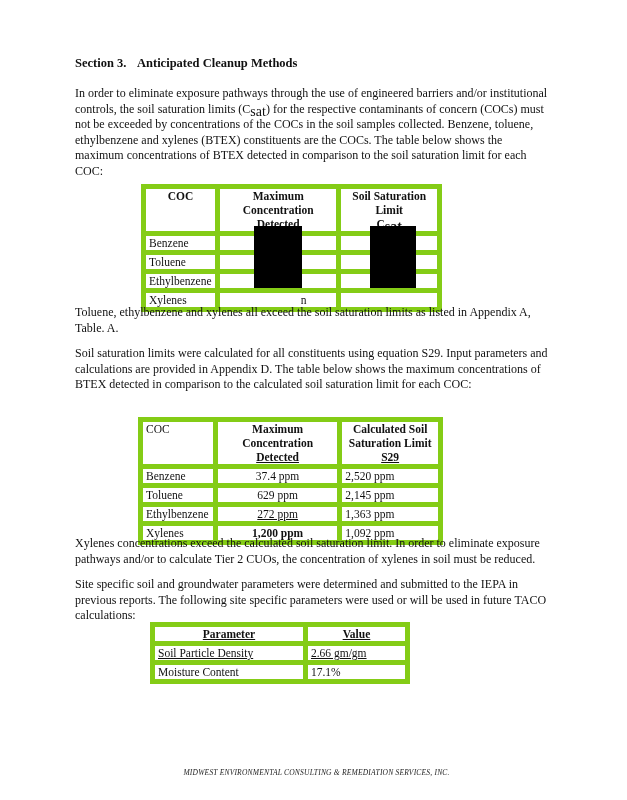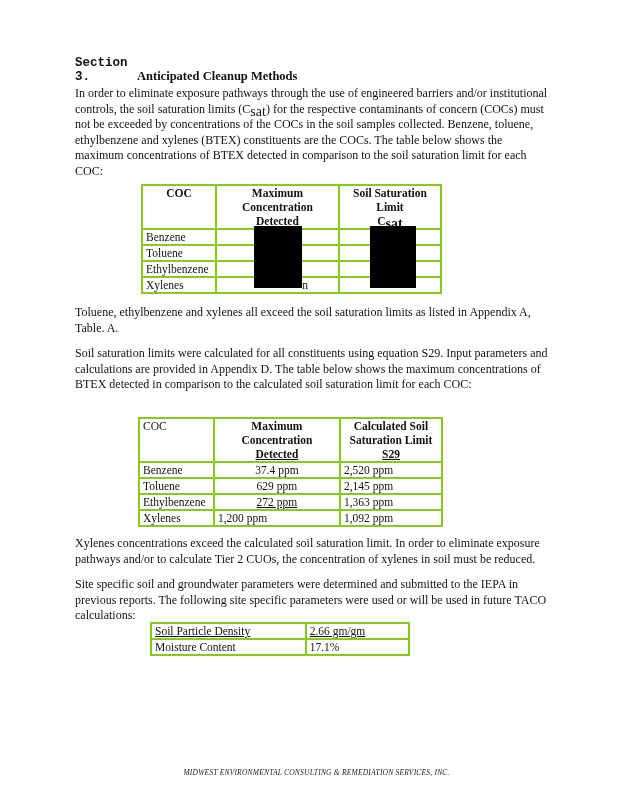--- a/index.html
+++ b/index.html
@@ -1,23 +1,23 @@
 <!DOCTYPE html>
 <html><head>
 <meta charset="utf-8">
 <style>
   html, body { margin:0; padding:0; background:#ffffff; }
   body { width:627px; height:800px; position:relative; overflow:hidden;
          font-family:"Liberation Serif", "DejaVu Serif", serif; color:#111; }
   .abs { position:absolute; }
   .heading { left:75px; top:56px; font-size:12.5px; font-weight:bold; }
-  .heading .num { display:inline-block; width:62px;font-family:Liberation Mono, monospace; }
+  .heading .num { display:inline-block; width:62px; }
   p.para { position:absolute; left:75px; width:475px; margin:0; font-size:12px; line-height:15.5px; }
   table { border-collapse:collapse; position:absolute; font-size:11.5px; }
-  td, th { border:2px solid #84cc16; padding:0 3px; line-height:14px; vertical-align:top; }
+  td, th { border:5px solid #84cc16; padding:0 3px; line-height:14px; vertical-align:top; }
   th { font-weight:bold; text-align:center; }
   .u { text-decoration:underline; }
   .redact { position:absolute; background:#000; }
   sub, sup { font-size:14px; line-height:0; }
   .footer { position:absolute; left:3px; width:627px; top:768px; text-align:center;
             font-size:7.5px; font-style:italic; letter-spacing:0.2px; color:#222; }
 </style>
 </head>
 <body>
 
@@ -106,36 +106,40 @@
         <td style="text-align:center;">629 ppm</td>
         <td>2,145 ppm</td>
       </tr>
   <tr>
         <td>Ethylbenzene</td>
         <td style="text-align:center;text-decoration:underline;">272 ppm</td>
         <td>1,363 ppm</td>
       </tr>
   <tr>
         <td>Xylenes</td>
-        <td style="text-align:left;font-weight:normal;">1,200 ppm</td>
+        <td style="text-align:center;font-weight:bold;">1,200 ppm</td>
         <td>1,092 ppm</td>
       </tr>
 </tbody>
   </table>
 
 <p class="para" style="top:536px;">Xylenes concentrations exceed the calculated soil saturation limit.  In order to eliminate exposure pathways and/or to calculate Tier 2 CUOs, the concentration of xylenes in soil must be reduced.</p>
 
 <p class="para" style="top:577px;">Site specific soil and groundwater parameters were determined and submitted to the IEPA in previous reports.  The following site specific parameters were used or will be used in future TACO calculations:</p>
 
 <table style="left:150px; top:622px; width:260px;">
   <colgroup>
       <col style="width:156px">
       <col style="width:104px">
     </colgroup>
   <tbody>
+      <tr>
+    <th class="u">Parameter</th>
+    <th class="u">Value</th>
+  </tr>
   <tr>
     <td class="u">Soil Particle Density</td>
     <td class="u">2.66 gm/gm</td>
   </tr>
   <tr>
     <td>Moisture Content</td>
     <td>17.1%</td>
   </tr>
 </tbody>
   </table>

